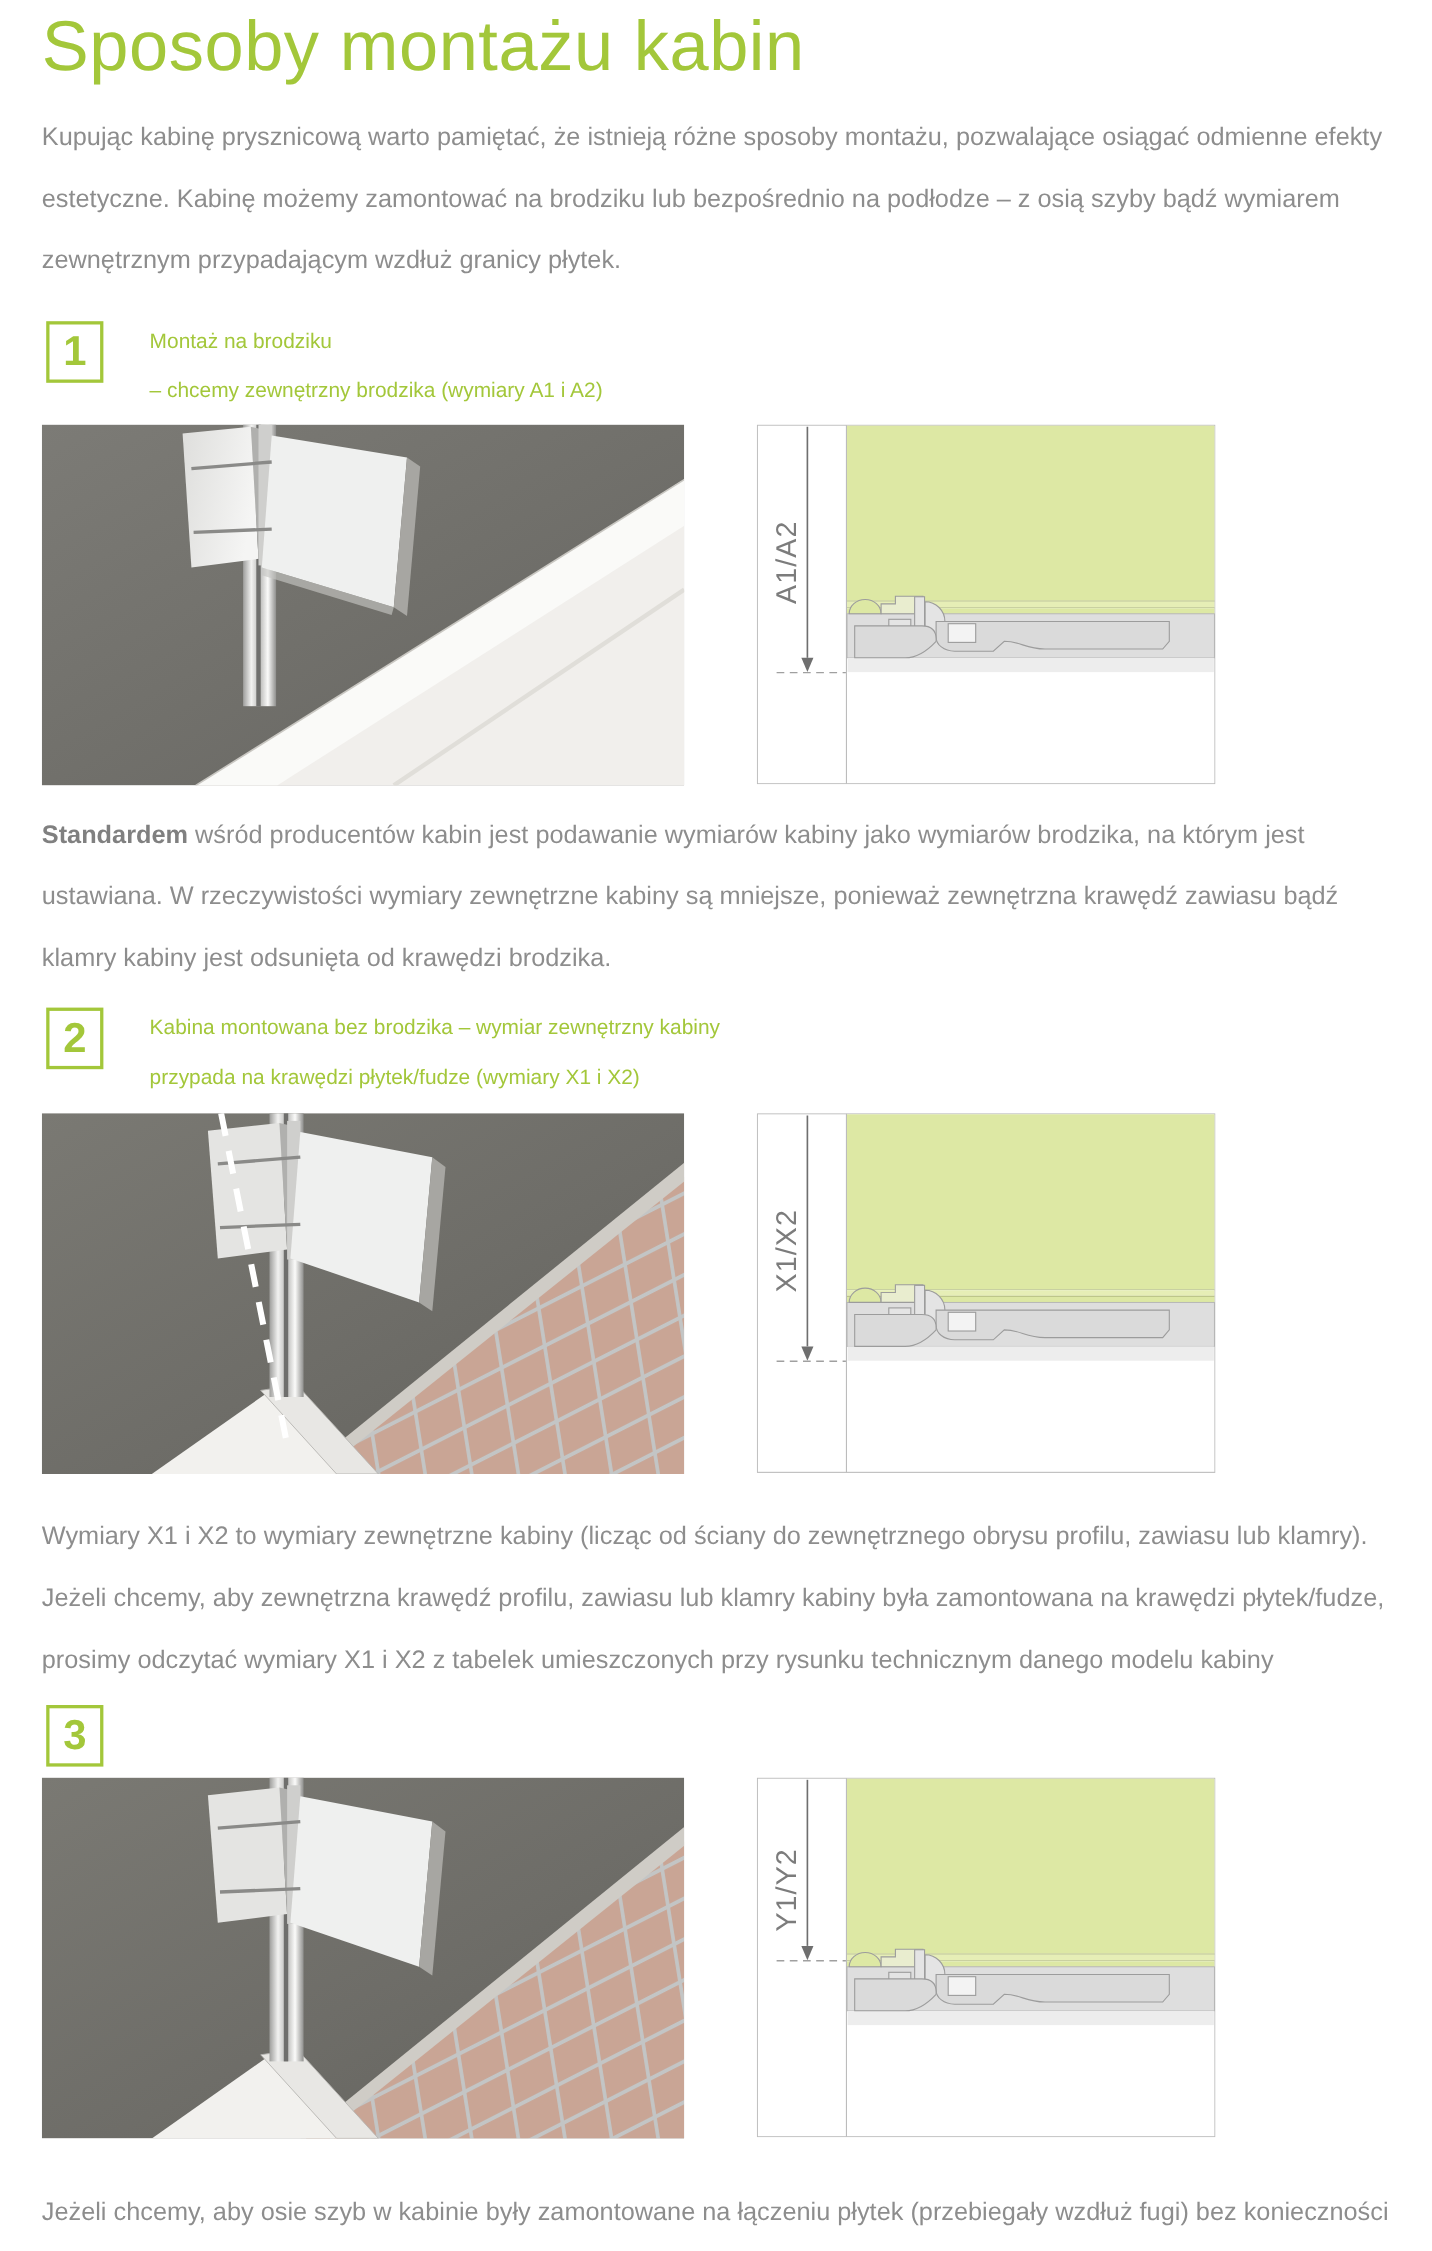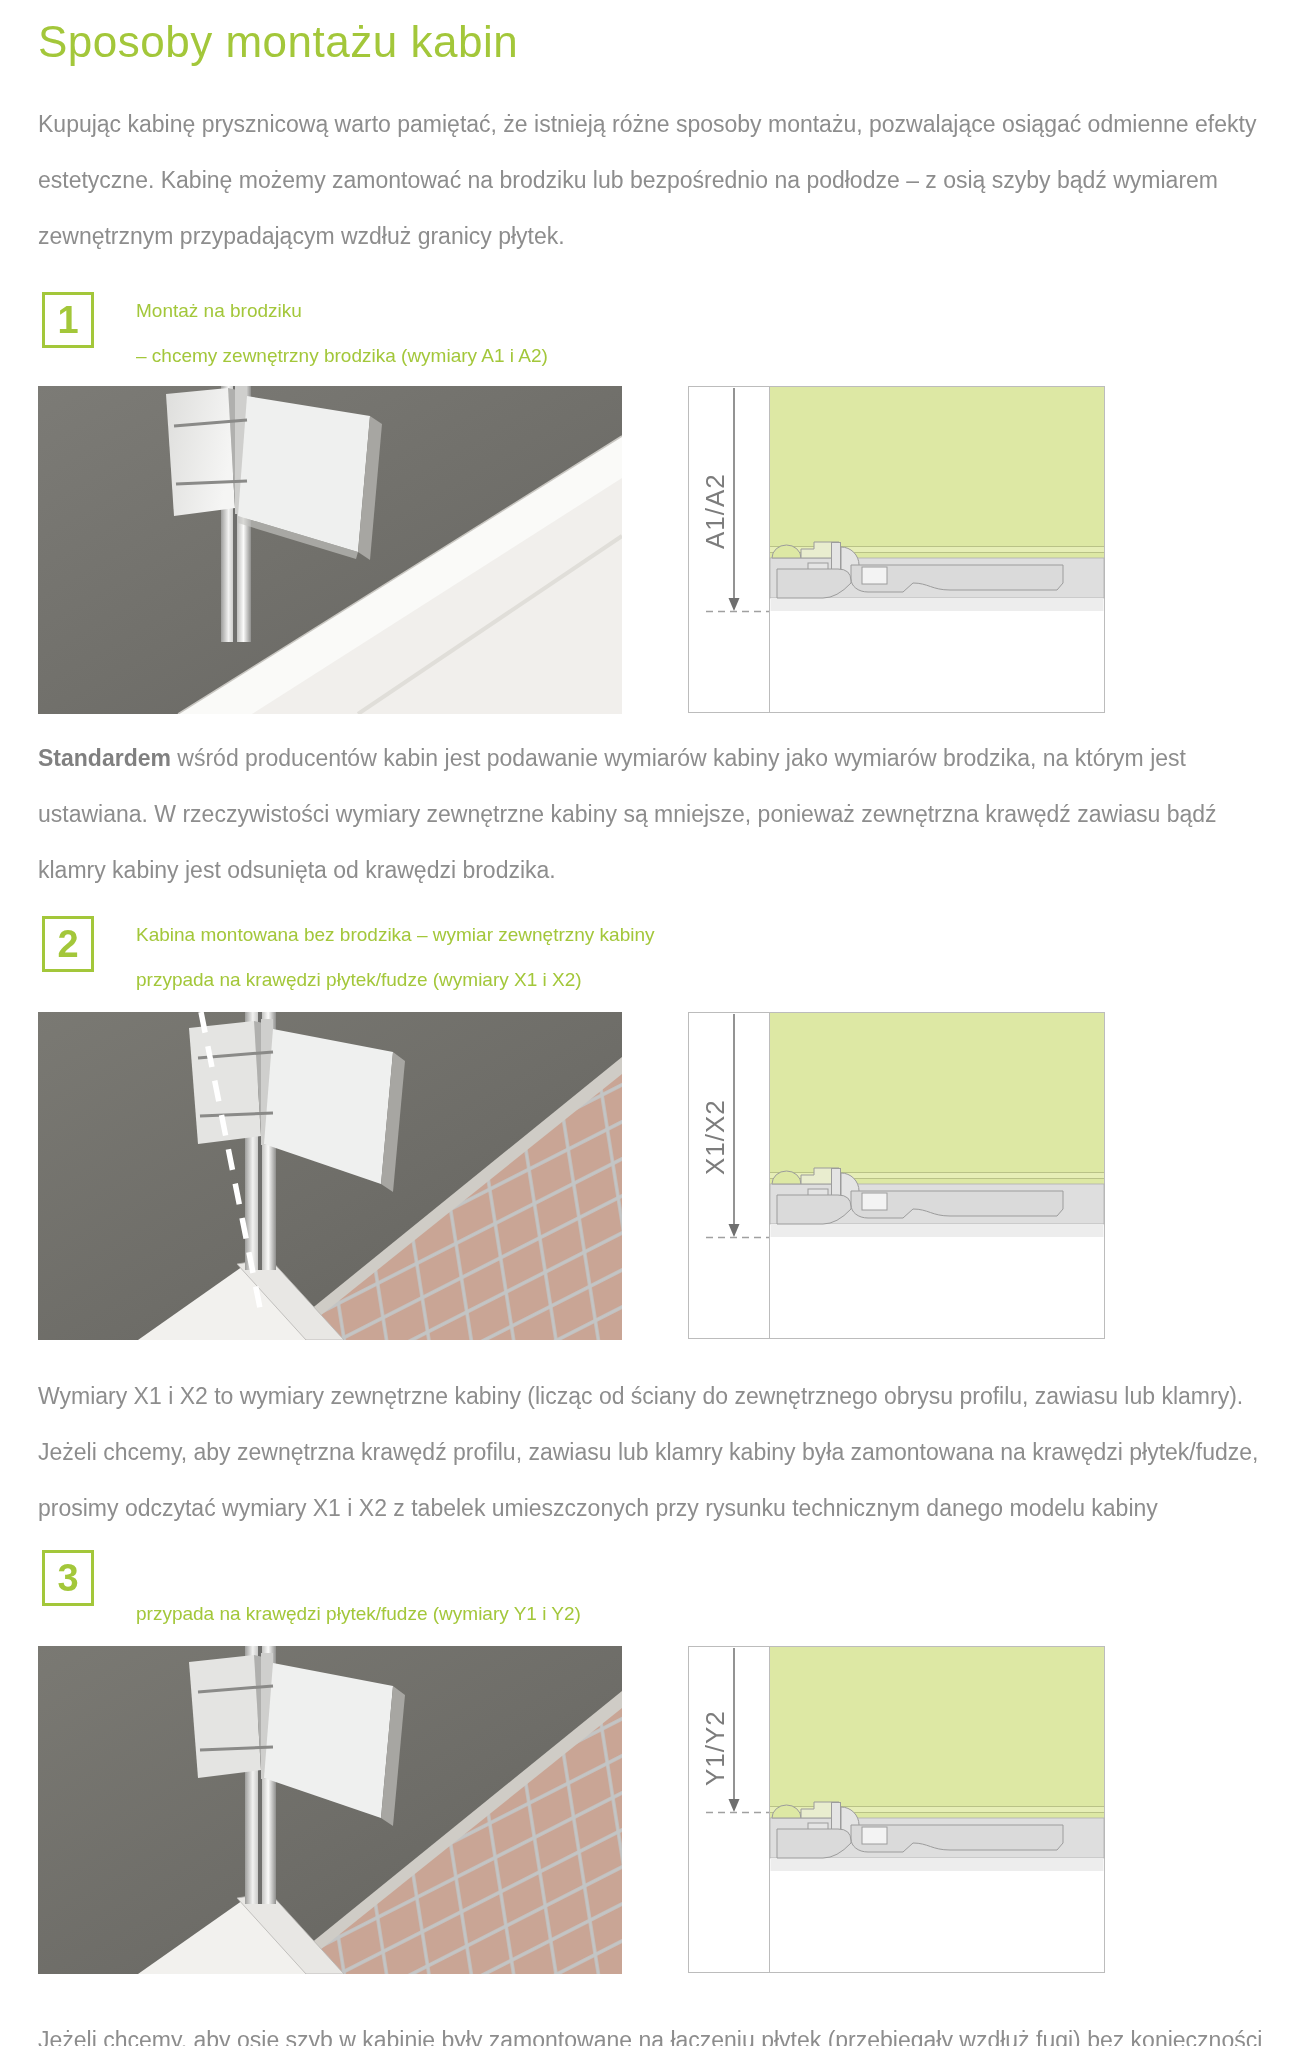--- a/index.html
+++ b/index.html
@@ -6,21 +6,21 @@
   html,body { background:#ffffff; }
   body {
     width:1302px; height:2046px; overflow:hidden;
     font-family:"Liberation Sans","DejaVu Sans",sans-serif;
     color:#8d8d8d;
   }
   .page { padding:0 38px; }
 
   .page-title {
     margin-top:14px;
-    font-size:44px; line-height:56px; font-weight:400;
+    font-size:64px; line-height:56px; font-weight:400;
     color:#a3c73a; letter-spacing:0.5px;
   }
   .body-text {
     font-size:23px; line-height:56px; color:#8d8d8d;
     max-width:1226px;
   }
   .body-text strong { color:#808080; font-weight:700; }
   .intro { margin-top:26px; min-height:120px; }
   .para-1 { margin-top:16px; min-height:120px; }
   .para-2 { margin-top:28px; min-height:160px; }
@@ -216,21 +216,20 @@
     <p class="body-text para-2">Wymiary X1 i X2 to wymiary zewnętrzne kabiny (licząc od ściany do zewnętrznego obrysu profilu, zawiasu lub klamry). Jeżeli chcemy, aby zewnętrzna krawędź profilu, zawiasu lub klamry kabiny była zamontowana na krawędzi płytek/fudze, prosimy odczytać wymiary X1 i X2 z tabelek umieszczonych przy rysunku technicznym danego modelu kabiny</p>
   </section>
 
   <section>
     <div class="sec-head sec-head-3">
       <div class="num-box">
         <span>3</span>
       </div>
       <h2 class="sec-title">
         <br>
-        <span>przypada na krawędzi płytek/fudze (wymiary Y1 i Y2)</span>
       </h2>
     </div>
 
     <div class="media-row media-row-3">
       <figure class="photo">
         <svg viewBox="0 0 584 328">
           <defs>
             <linearGradient id="p3wall" x1="0" y1="0" x2="1" y2="1">
               <stop offset="0" stop-color="#7a7973"></stop>
                 <stop offset="0.55" stop-color="#6e6d68"></stop>

